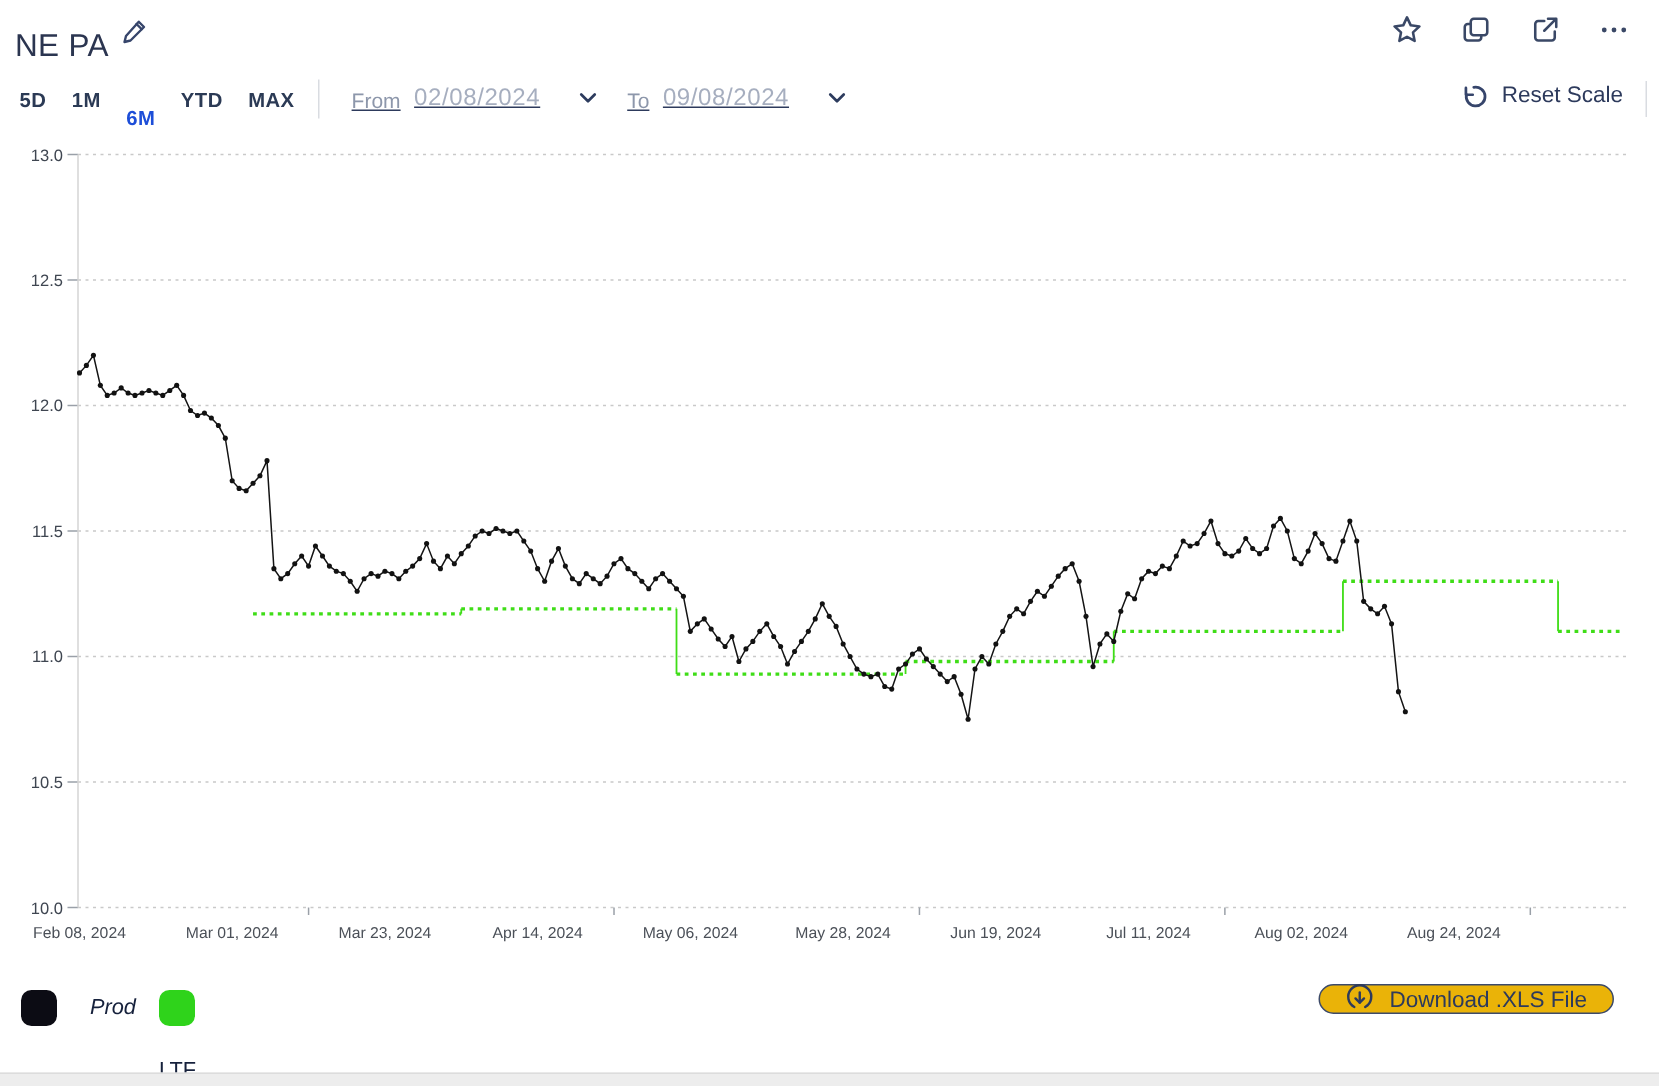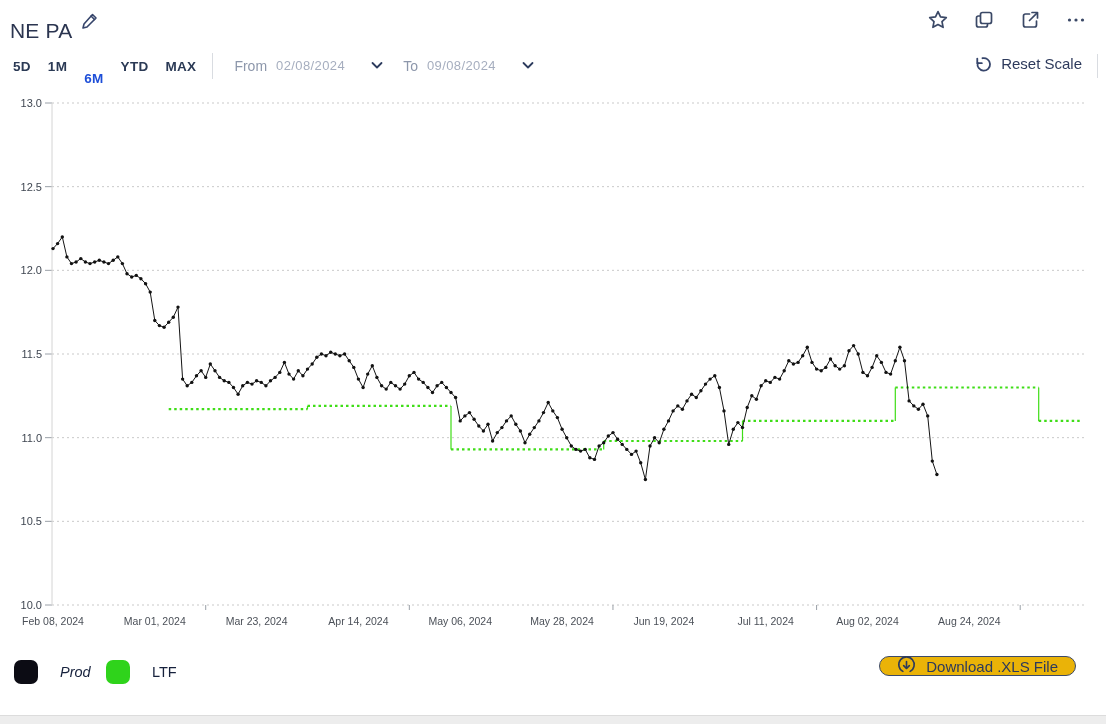--- a/index.html
+++ b/index.html
@@ -16,38 +16,38 @@
             color:#3a4866;display:flex;align-items:center;justify-content:center;}
   .icon-btn svg{display:block;}
   
   .toolbar{position:absolute;top:44px;left:0;width:1106px;height:44px;padding-left:20px;}
   .ranges{position:absolute;left:12px;top:0;height:44px;display:flex;align-items:center;gap:15px;}
   .range-btn{font-family:"Liberation Sans",sans-serif;font-size:13.5px;font-weight:700;
              color:#2b3a55;background:none;border:none;padding:2px 1px;cursor:pointer;letter-spacing:.3px;}
   .range-btn.active{color:#3bb45a;}
   .vdiv{width:1px;height:24px;background:#d9dce1;}
   .vdiv.tall{height:26px;}
-  .datebox{display:flex;align-items:flex-start;gap:9px;margin-left:6px;}
+  .datebox{display:flex;align-items:flex-end;gap:9px;margin-left:6px;text-decoration:underline;}
   .date-label{font-size:14px;color:#8d97ab;}
-  .date-value{font-size:13px;color:#a6aebf;letter-spacing:.4px;background:none;border:none;
+  .date-value{font-size:16px;color:#a6aebf;letter-spacing:.4px;background:none;border:none;
               padding:0;cursor:pointer;font-family:"Liberation Sans",sans-serif;}
   .chev-btn{background:none;border:none;padding:0 2px;cursor:pointer;color:#2d3c5e;margin:0 8px 0 14px;}
   .right-controls{position:absolute;right:28px;top:0;height:44px;display:flex;align-items:center;gap:13px;}
   .ctrl-btn{display:flex;align-items:flex-start;gap:9px;background:none;border:none;cursor:pointer;
             font-family:"Liberation Sans",sans-serif;font-size:15px;color:#2d3a5c;padding:2px 2px;}
   .dashed-bar{width:0;height:20px;border-left:3px dashed #2c3e66;display:inline-block;}
   
   #chart{position:absolute;top:88px;left:0;cursor:crosshair;}
   .ylab{font-family:"Liberation Sans",sans-serif;font-size:11px;fill:#3f4651;}
   .xlab{font-family:"Liberation Sans",sans-serif;font-size:10.5px;fill:#4b5058;}
   
   .legend-row{position:absolute;top:652px;left:0;width:1106px;height:52px;}
   .legend-item{position:absolute;top:8px;display:flex;align-items:center;gap:22px;cursor:pointer;}
   .legend-item.first{left:14px;font-style:italic;}
-  .legend-item.second{left:106px;}
+  .legend-item.second{left:106px;flex-direction:column;}
   .swatch{width:24px;height:24px;border-radius:7px;}
   .legend-label{font-size:14.5px;color:#16213c;font-weight:400;}
   .download-btn{position:absolute;right:30px;top:4px;height:20px;display:flex;align-items:center;gap:10px;
                 border:1.2px solid #3c4a69;border-radius:18px;background:#eab308;padding:0 17px;
                 font-family:"Liberation Sans",sans-serif;font-size:15px;color:#2d3a5c;cursor:pointer;}
   .page-footer{position:absolute;left:0;bottom:0;width:1106px;height:8px;background:#ededed;
                border-top:1px solid #dcdcdc;}
 </style>
 </head>
 <body>

